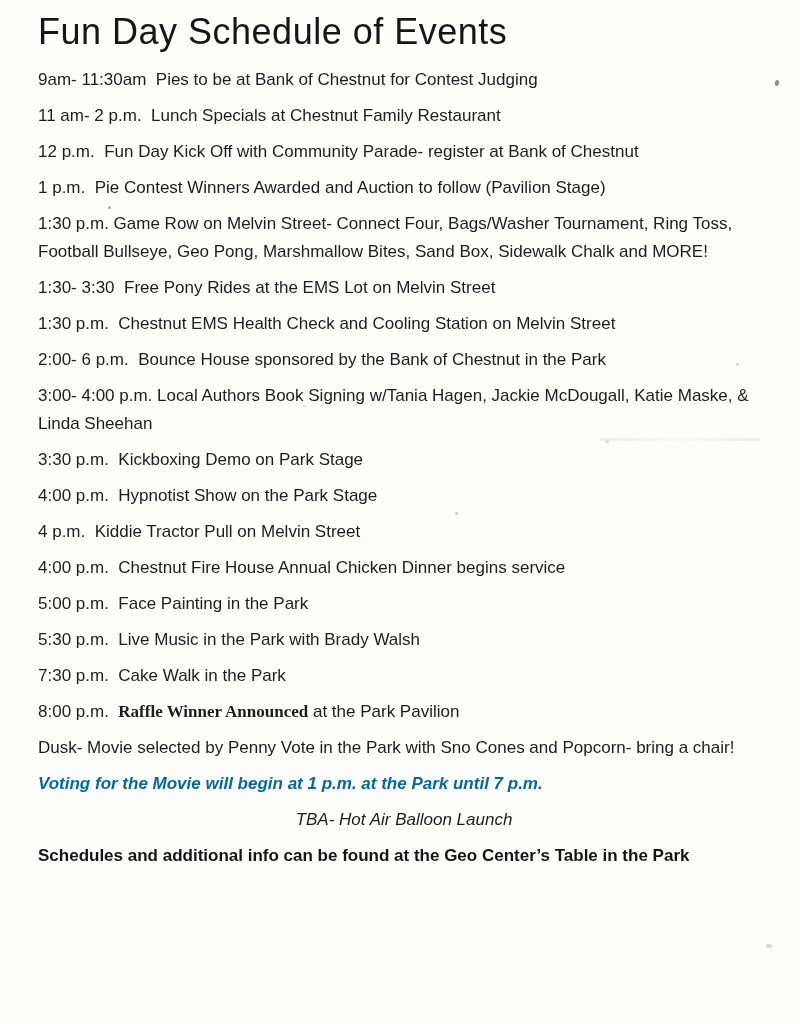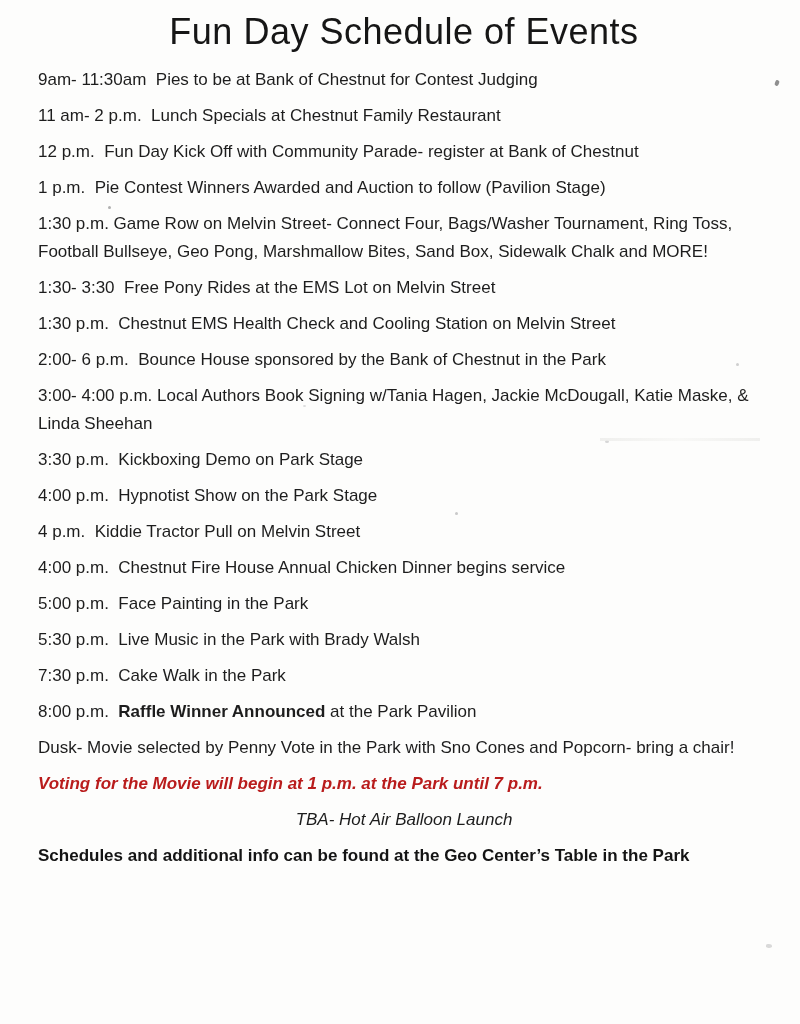--- a/index.html
+++ b/index.html
@@ -19,37 +19,37 @@
     width: 800px;
     height: 1024px;
     background: #fdfdfc;
     padding: 8px 30px 0 38px;
     color: #1d1d1d;
   }
   .doc-title {
     font-size: 36px;
     font-weight: 400;
     line-height: 48px;
-    text-align: center;
+    text-align: left;
     margin: 0 0 10px 0;
     color: #161616;
     letter-spacing: 0.5px;
   }
   p.line {
     font-size: 17px;
     line-height: 28px;
     margin: 0 0 8px 0;
     white-space: pre;
     color: #1d1d1d;
   }
   p.line.wrap2 { white-space: pre-line; }
-  .b { font-weight: 700; }
+  .b { font-weight: 700; font-family: Liberation Serif, serif; }
   p.line.bold { font-weight: 700; color: #141414; }
   p.line.italic { font-style: italic; text-align: center; }
-  p.line.bold-italic { font-weight: 700; font-style: italic; color: #b91c1c; }
+  p.line.bold-italic { font-weight: 700; font-style: italic; color: #0369a1; }
   
   .speck {
     position: absolute;
     border-radius: 50%;
   }
   .s1 { left: 775px; top: 80px;  width: 4px; height: 6px; background: #8f8f8f; transform: rotate(20deg); border-radius: 2px; }
   .s2 { left: 108px; top: 206px; width: 3px; height: 3px; background: #b0b0b0; }
   .s3 { left: 605px; top: 440px; width: 4px; height: 3px; background: #d6d6d6; }
   .s4 { left: 736px; top: 363px; width: 3px; height: 3px; background: #cfcfcf; }
   .s5 { left: 766px; top: 944px; width: 6px; height: 4px; background: #d9d9d9; border-radius: 40% 60% 50% 50%; }

